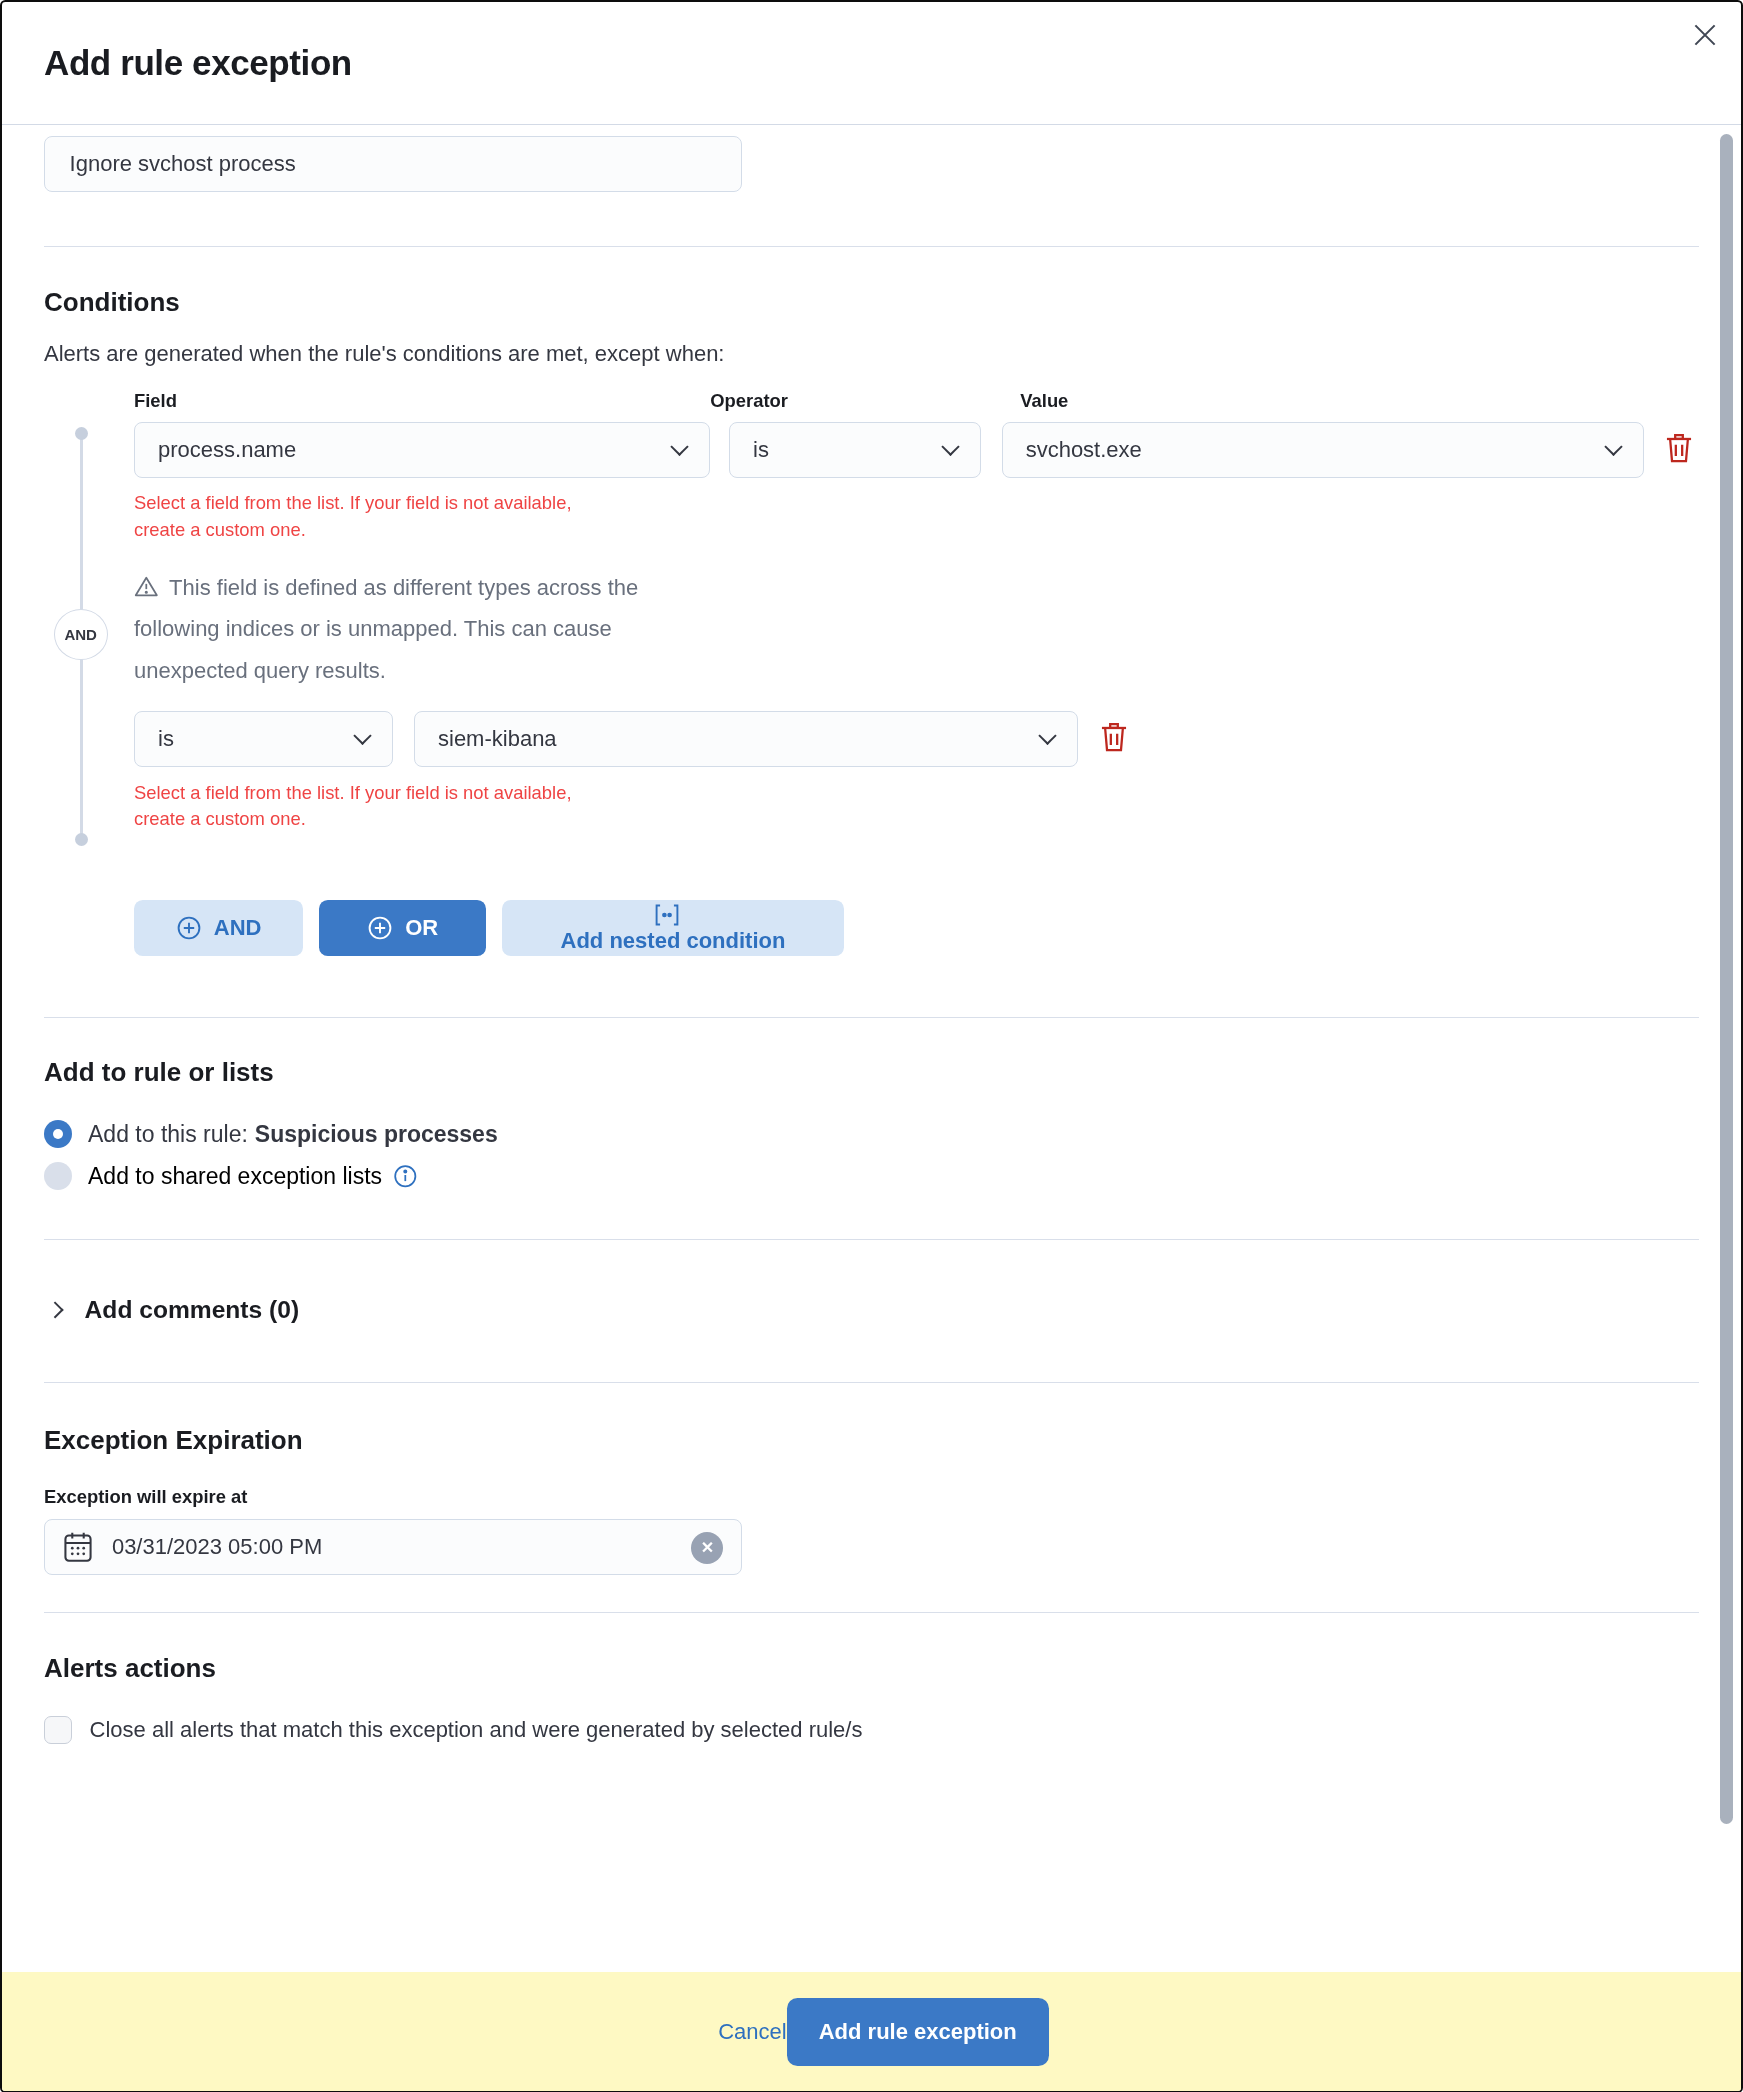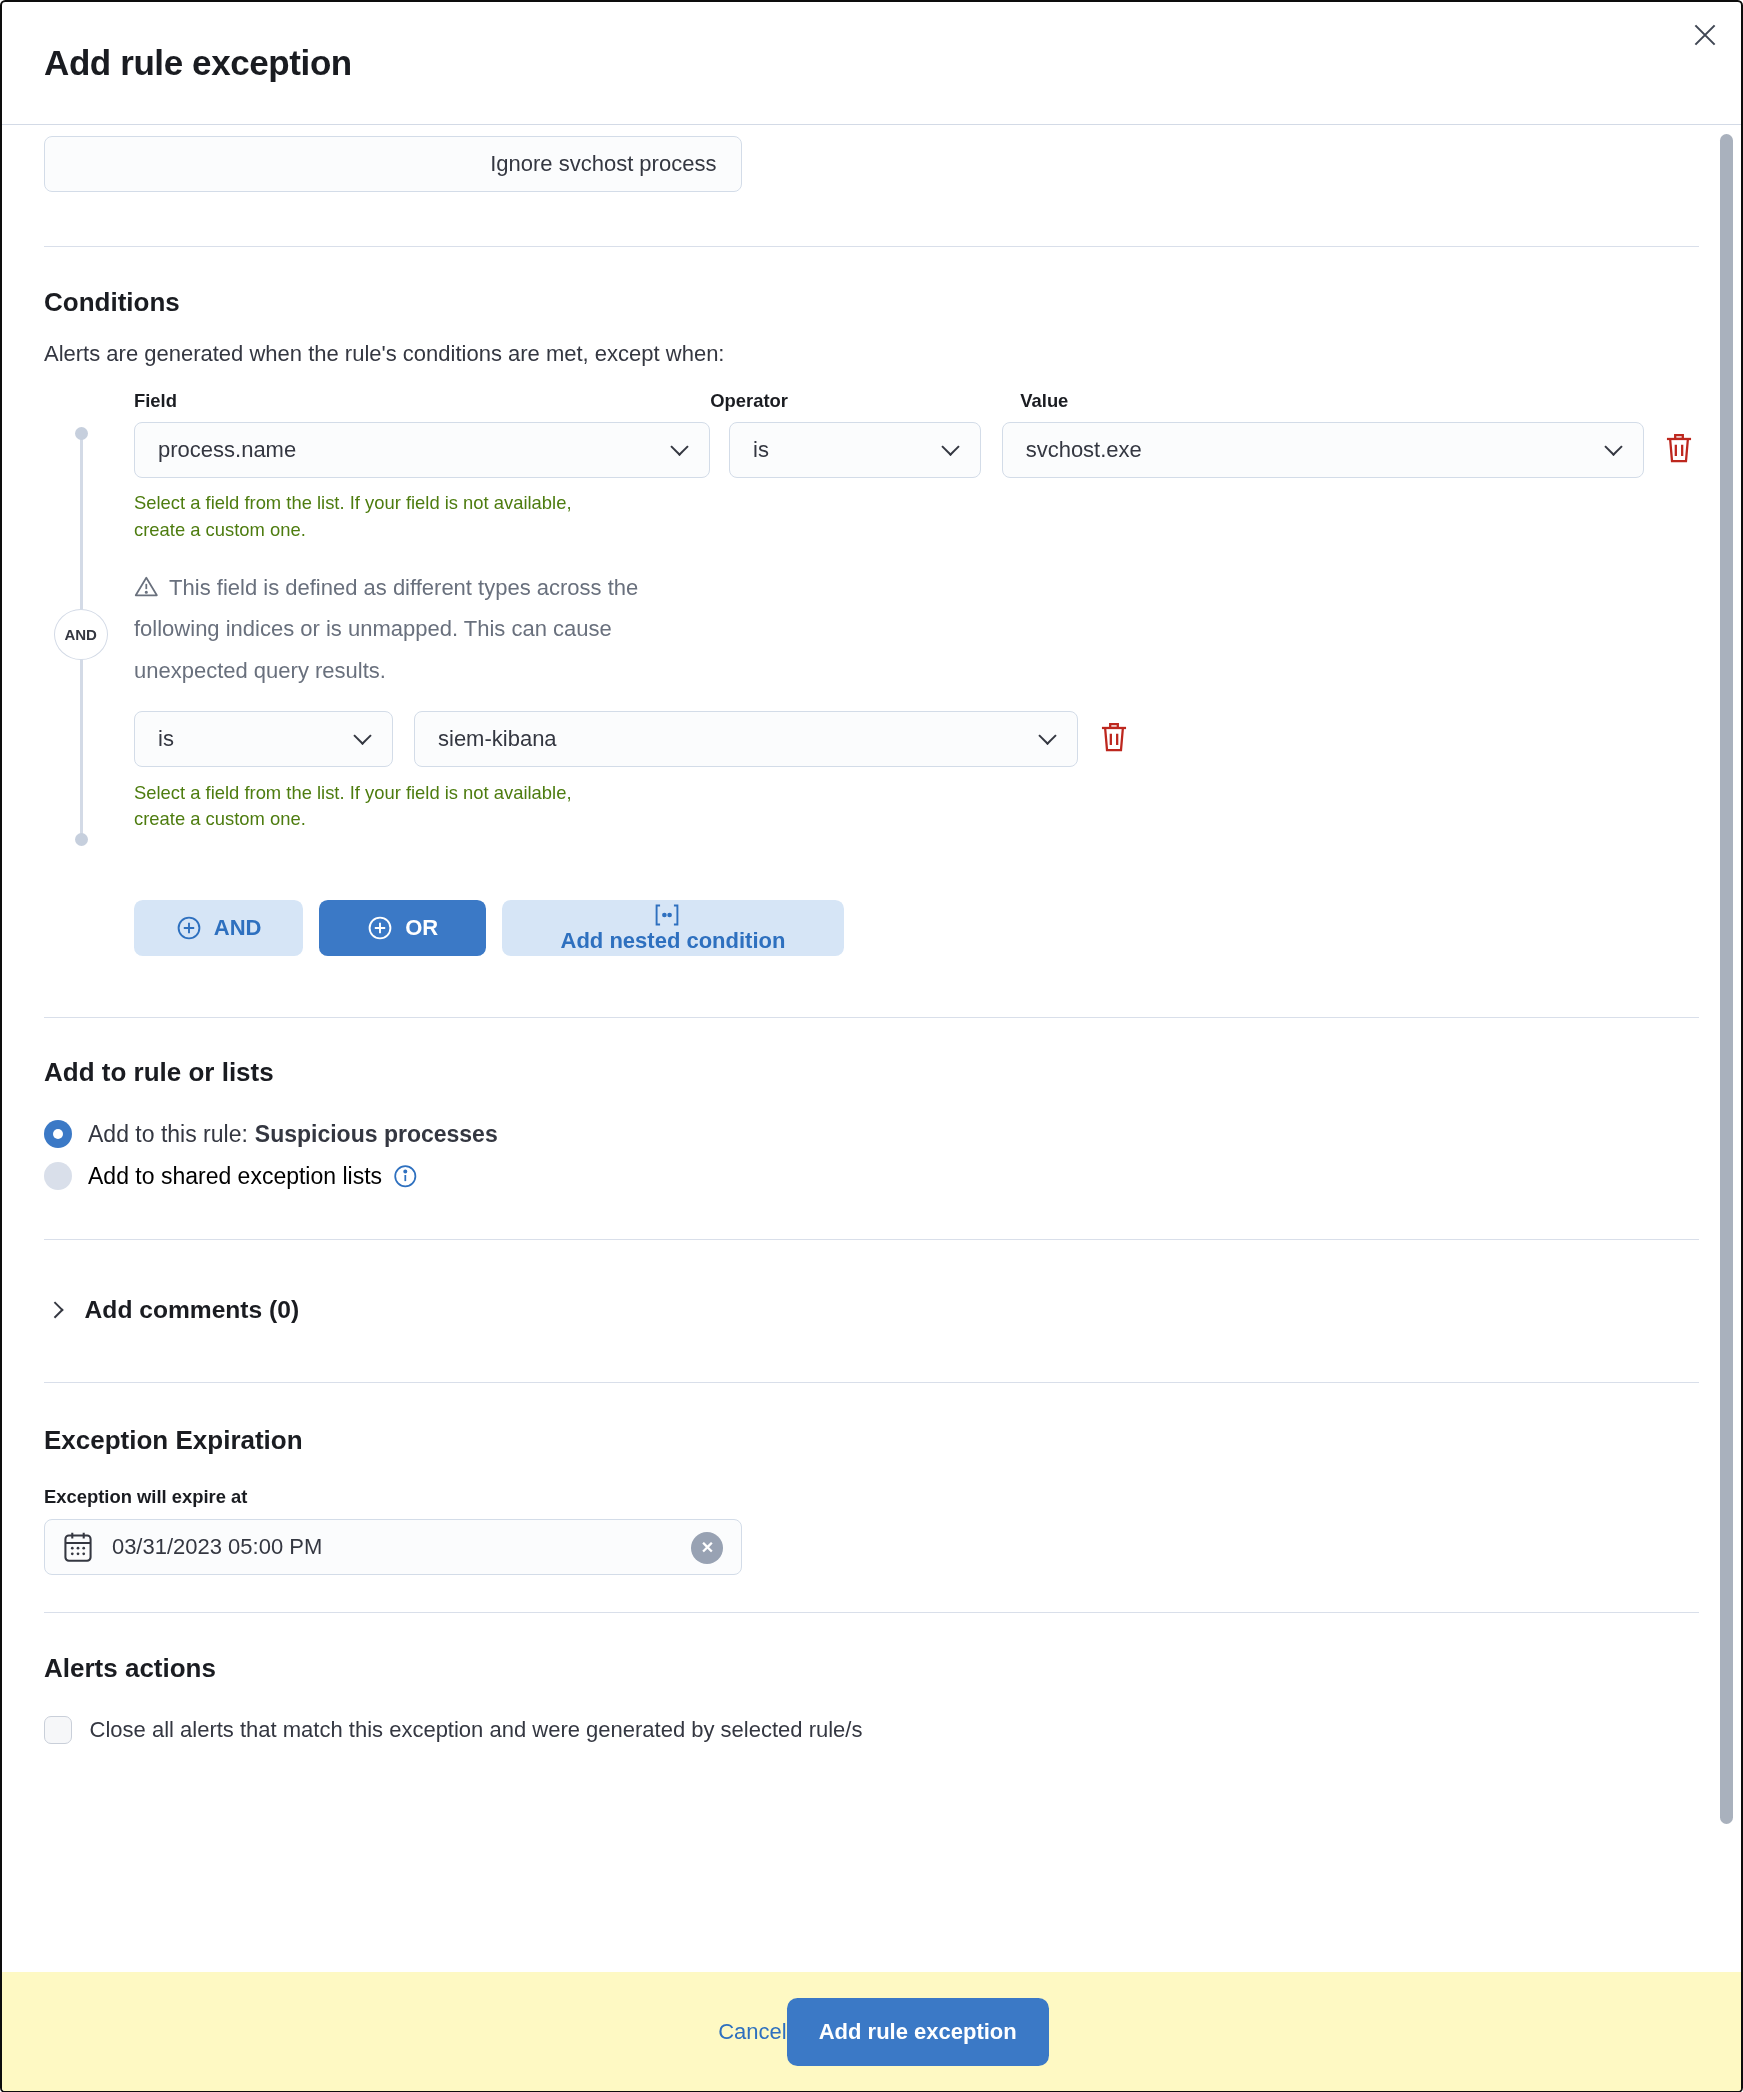--- a/index.html
+++ b/index.html
@@ -84,21 +84,21 @@
   }
   .sel-field { width:595px; margin-right:19.3px; }
   .sel-op { width:259px; margin-right:21px; }
   .sel-val { width:664px; margin-right:16px; }
   .chevron-down {
     width:13px; height:13px; flex:0 0 13px;
     border-right:2.6px solid #343741; border-bottom:2.6px solid #343741;
     transform:rotate(45deg) translate(-2.6px,-2.6px);
   }
   .trash-btn { background:none; border:none; cursor:pointer; padding:3.5px; display:flex; }
-  .helper { margin-top:12.3px; width:456px; font-size:18.4px; line-height:1.45; color:#4d7c0f; }
+  .helper { margin-top:12.3px; width:456px; font-size:18.4px; line-height:1.45; color:#ef4444; }
   .warning { margin-top:23px; width:544px; font-size:22px; line-height:1.9; color:#69707d; }
   .warning svg { vertical-align:-3.5px; margin-right:10.5px; }
 
   .cond-btns { display:flex; margin-left:90px; }
   .cbtn {
     height:56px; border:none; border-radius:8.8px; cursor:pointer;
     display:flex; align-items:center; justify-content:center;
     font-size:22px; font-weight:600;
     font-family:"Liberation Sans","DejaVu Sans",sans-serif;
   }
@@ -173,21 +173,21 @@
 
   
   .scrollbar-thumb {
     position:absolute; right:8px; top:132px;
     width:13px; height:1690px;
     background:#a9b1bd; border-radius:7px;
   }
 
   
   .mt-name-label { margin-top:40px; }
-  .mt-name-input { margin-top:10.5px;justify-content:flex-end; }
+  .mt-name-input { margin-top:10.5px; }
   .mt-hr1 { margin-top:54px; }
   .mt-cond-h { margin-top:40px; }
   .mt-desc { margin-top:23px; }
   .mt-grid { margin-top:23px; }
   .mt-row2 { margin-top:19.3px; }
   .mt-btns { margin-top:67px; }
   .mt-hr2 { margin-top:61px; }
   .mt-addto { margin-top:39px; }
   .mt-radio1 { margin-top:32px; }
   .mt-radio2 { margin-top:14px; }

